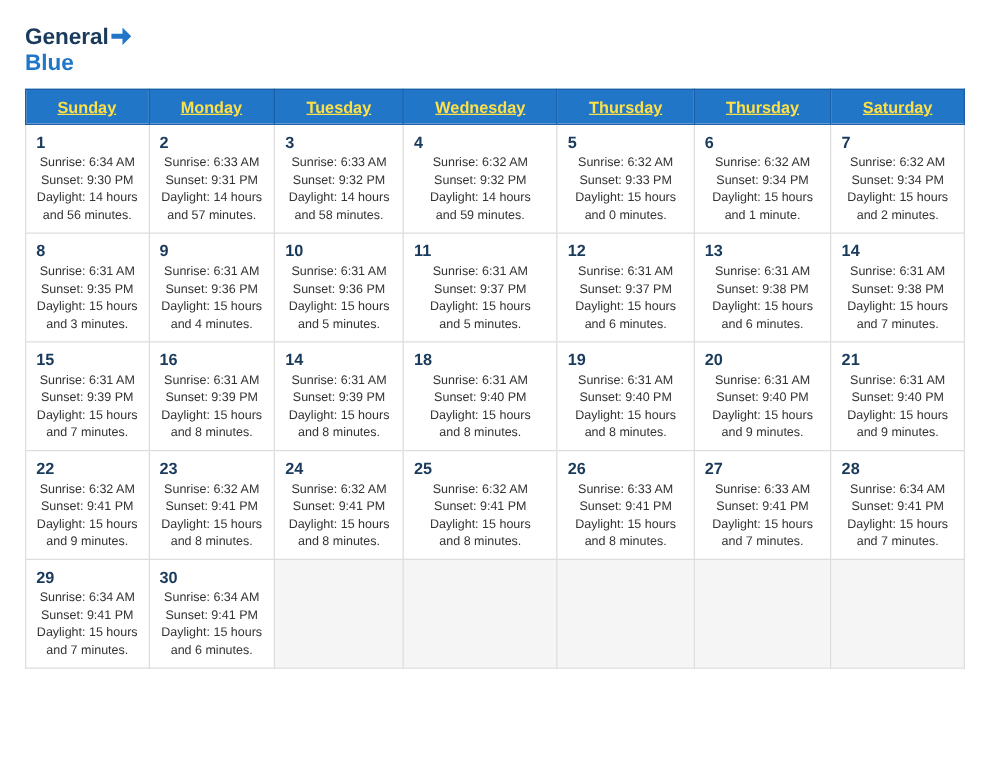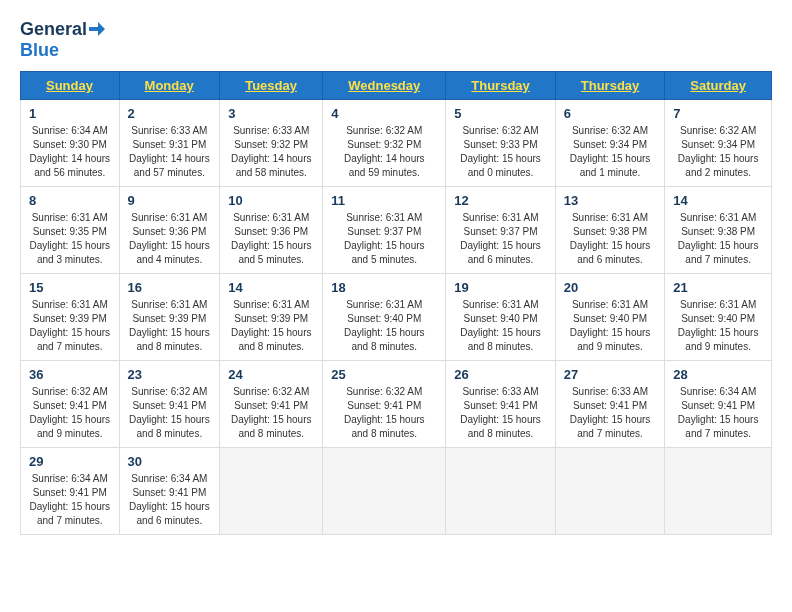--- a/index.html
+++ b/index.html
@@ -265,21 +265,21 @@
         <td>
           <span class="day-num">21</span>
           <div class="day-info" style="white-space: pre-line;">Sunrise: 6:31 AM
 Sunset: 9:40 PM
 Daylight: 15 hours
 and 9 minutes.</div>
         </td>
       </tr>
       <tr class="week-row">
         <td>
-          <span class="day-num">36</span>
+          <span class="day-num">22</span>
           <div class="day-info" style="white-space: pre-line;">Sunrise: 6:32 AM
 Sunset: 9:41 PM
 Daylight: 15 hours
 and 9 minutes.</div>
         </td>
         <td>
           <span class="day-num">23</span>
           <div class="day-info" style="white-space: pre-line;">Sunrise: 6:32 AM
 Sunset: 9:41 PM
 Daylight: 15 hours

